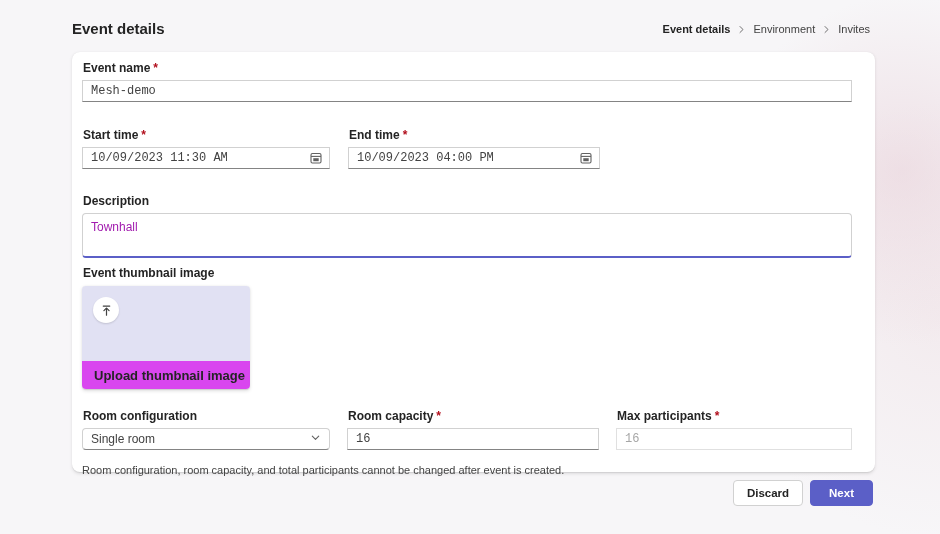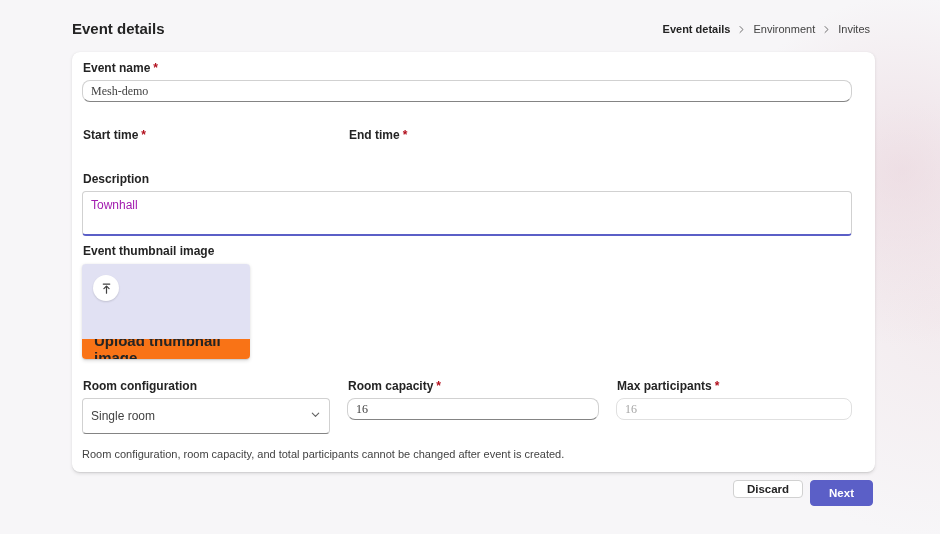--- a/index.html
+++ b/index.html
@@ -43,24 +43,24 @@
     padding: 9px 23px 0 10px;
   }
   .field-label {
     font-size: 12px; font-weight: 700; color: #242424;
     margin: 0 0 5px 1px; line-height: 14px;
   }
   .required { color: #b10e1c; margin-left: 3px; font-weight: 700; }
   .text-input {
     width: 100%; height: 22px;
     border: 1px solid #d1d1d1; border-bottom-color: #848484;
-    border-radius: 8px;
+    border-radius: 0;
     padding: 0 8px;
     font-size: 12px; color: #424242;
-    font-family: Liberation Serif, serif;
+    font-family: Liberation Mono, monospace;
     background: #fff;
     outline: none;
   }
   .text-input:disabled {
     border-color: #e0e0e0;
     color: #a6a6a6; -webkit-text-fill-color: #a6a6a6;
     background: #fff;
   }
   .row-2col { display: grid; grid-template-columns: 248px 252px; column-gap: 18px; margin-top: 26px; }
   .row-3col { display: grid; grid-template-columns: 248px 252px auto; column-gap: 17px; margin-top: 20px; }
@@ -92,45 +92,45 @@
   .thumb-preview { height: 75px; background: #e1e1f3; position: relative; }
   .upload-circle {
     position: absolute; left: 11px; top: 11px;
     width: 26px; height: 26px; border-radius: 50%;
     background: #fff;
     box-shadow: 0 1px 2px rgba(0,0,0,0.14);
     display: flex; align-items: center; justify-content: center;
     color: #424242;
   }
   .thumb-footer {
-    height: 20px; background: #f97316;
+    height: 28px; background: #d946ef;
     display: flex; align-items: center;
     padding-left: 12px;
-    font-size: 15px; font-weight: 700; color: #242424;
+    font-size: 13px; font-weight: 700; color: #242424;
   }
   .select-box {
-    height: 36px;
+    height: 22px;
     border: 1px solid #d1d1d1; border-bottom-color: #848484;
     border-radius: 4px;
     background: #fff;
     display: flex; align-items: center; justify-content: space-between;
     padding: 0 8px;
     font-size: 12px; color: #424242;
     cursor: pointer;
   }
   .select-box svg { color: #616161; }
   .form-note { margin-top: 14px; font-size: 11px; color: #424242; }
 
   
   .actions {
     position: absolute; top: 480px; right: 67px;
     display: flex; gap: 7px;
   }
   .btn {
-    height: 18px; border-radius: 4px;
+    height: 26px; border-radius: 4px;
     font-size: 11.5px; font-weight: 700;
     font-family: "Liberation Sans", sans-serif;
     display: flex; align-items: center; justify-content: center;
     cursor: pointer;
   }
   .btn-secondary { background: #fff; border: 1px solid #d1d1d1; color: #242424; padding: 0 13px; }
   .btn-primary { background: #5b5fc7; border: 1px solid #5b5fc7; color: #fff; padding: 12px 18px; }
 </style>
 </head>
 <body>
@@ -162,24 +162,44 @@
       <span>Event name</span><span class="required">*</span>
     </div>
     <input class="text-input" type="text" value="Mesh-demo" style="">
   </div>
 
   <div class="row-2col">
     <div>
       <div class="field-label">
         <span>Start time</span><span class="required">*</span>
       </div>
+      <div class="input-wrap">
+        <input class="text-input" type="text" value="10/09/2023 11:30 AM" style="">
+        <span class="cal-icon">
+          <svg width="14" height="14" viewBox="0 0 14 14" fill="none">
+            <rect x="2" y="2.5" width="10" height="9.5" rx="1.4" stroke="#616161" stroke-width="1.1"></rect>
+            <path d="M2 5.4h10" stroke="#616161" stroke-width="1.1"></path>
+            <rect x="4.3" y="7.2" width="5.4" height="3" fill="#616161"></rect>
+          </svg>
+        </span>
+      </div>
     </div>
     <div>
       <div class="field-label">
         <span>End time</span><span class="required">*</span>
+      </div>
+      <div class="input-wrap">
+        <input class="text-input" type="text" value="10/09/2023 04:00 PM" style="">
+        <span class="cal-icon">
+          <svg width="14" height="14" viewBox="0 0 14 14" fill="none">
+            <rect x="2" y="2.5" width="10" height="9.5" rx="1.4" stroke="#616161" stroke-width="1.1"></rect>
+            <path d="M2 5.4h10" stroke="#616161" stroke-width="1.1"></path>
+            <rect x="4.3" y="7.2" width="5.4" height="3" fill="#616161"></rect>
+          </svg>
+        </span>
       </div>
     </div>
   </div>
 
   <div class="desc-block">
     <div class="field-label">Description</div>
     <textarea class="desc-textarea" style="">Townhall</textarea>
   </div>
 
   <div class="thumb-block">

